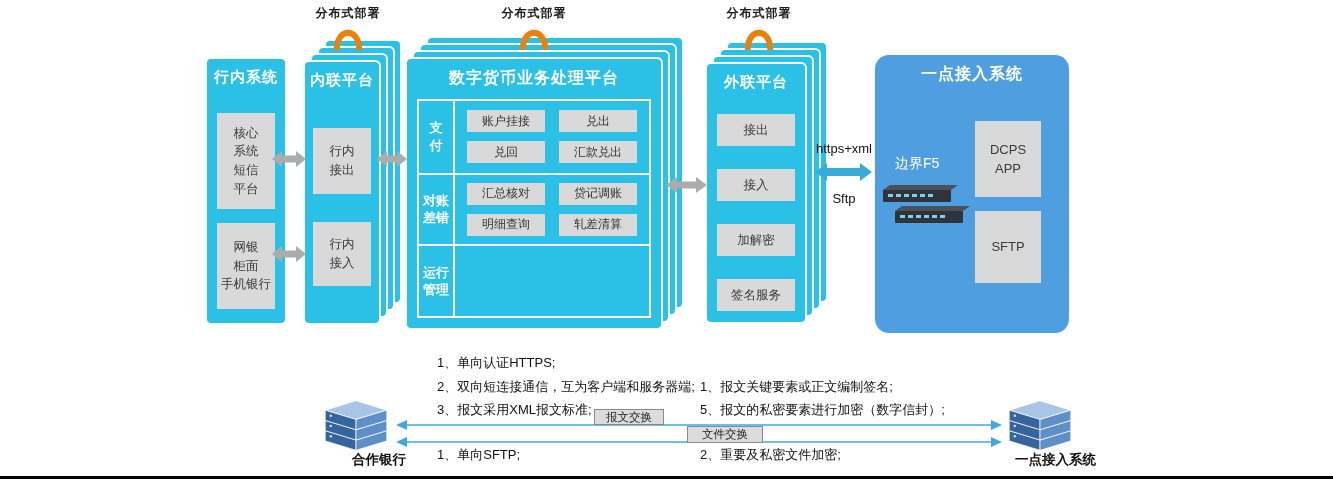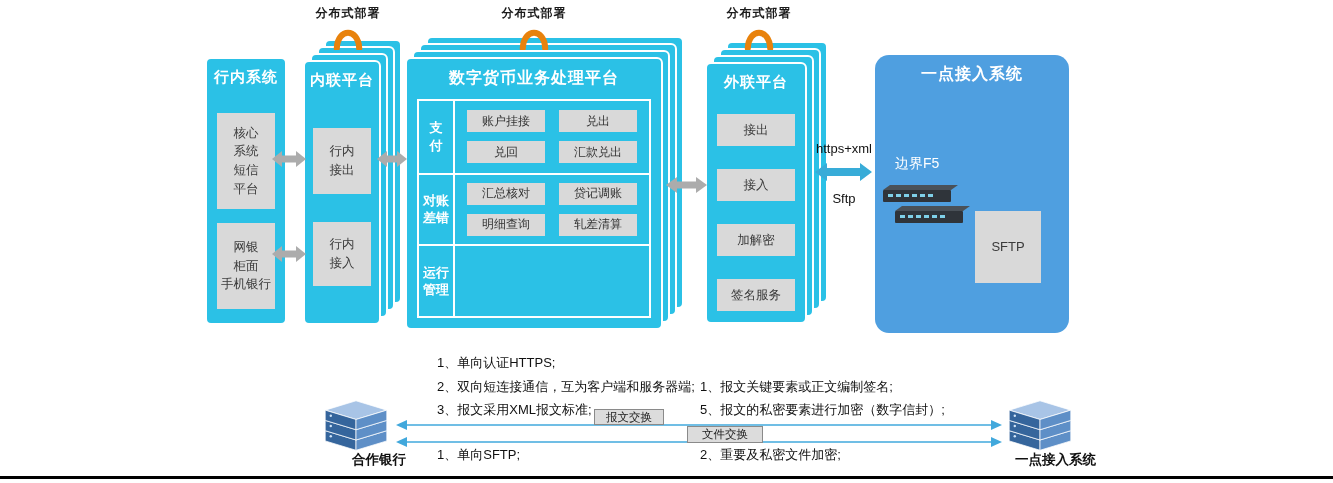--- a/index.html
+++ b/index.html
@@ -151,20 +151,22 @@
         <rect x="47" y="11" width="5" height="3" fill="#7FD0E8"></rect>
       <polygon points="14,28 21,23 89,23 82,28" fill="#4A5158"></polygon>
       <rect x="14" y="28" width="68" height="12" fill="#2F343A" rx="1"></rect>
       <rect x="19" y="32" width="5" height="3" fill="#7FD0E8"></rect>
         <rect x="27" y="32" width="5" height="3" fill="#7FD0E8"></rect>
       <rect x="35" y="32" width="5" height="3" fill="#7FD0E8"></rect>
         <rect x="43" y="32" width="5" height="3" fill="#7FD0E8"></rect>
       <rect x="51" y="32" width="5" height="3" fill="#7FD0E8"></rect>
         <rect x="59" y="32" width="5" height="3" fill="#7FD0E8"></rect>
     </svg>
+    <div class="gray-box" style="left:100px;top:66px;width:66px;height:76px;font-size:13px">DCPS
+APP</div>
     <div class="gray-box" style="left:100px;top:156px;width:66px;height:72px;font-size:13px">SFTP</div>
   </div>
 
   <div class="deploy" style="left:300px;top:5px">
     <div class="deploy-text">分布式部署</div>
     <svg width="36" height="28" viewBox="0 0 36 30">
         <path class="clamp-path" d="M6,28 C7,6 29,6 30,28"></path>
       </svg>
   </div>
   <div class="deploy" style="left:486px;top:5px">

